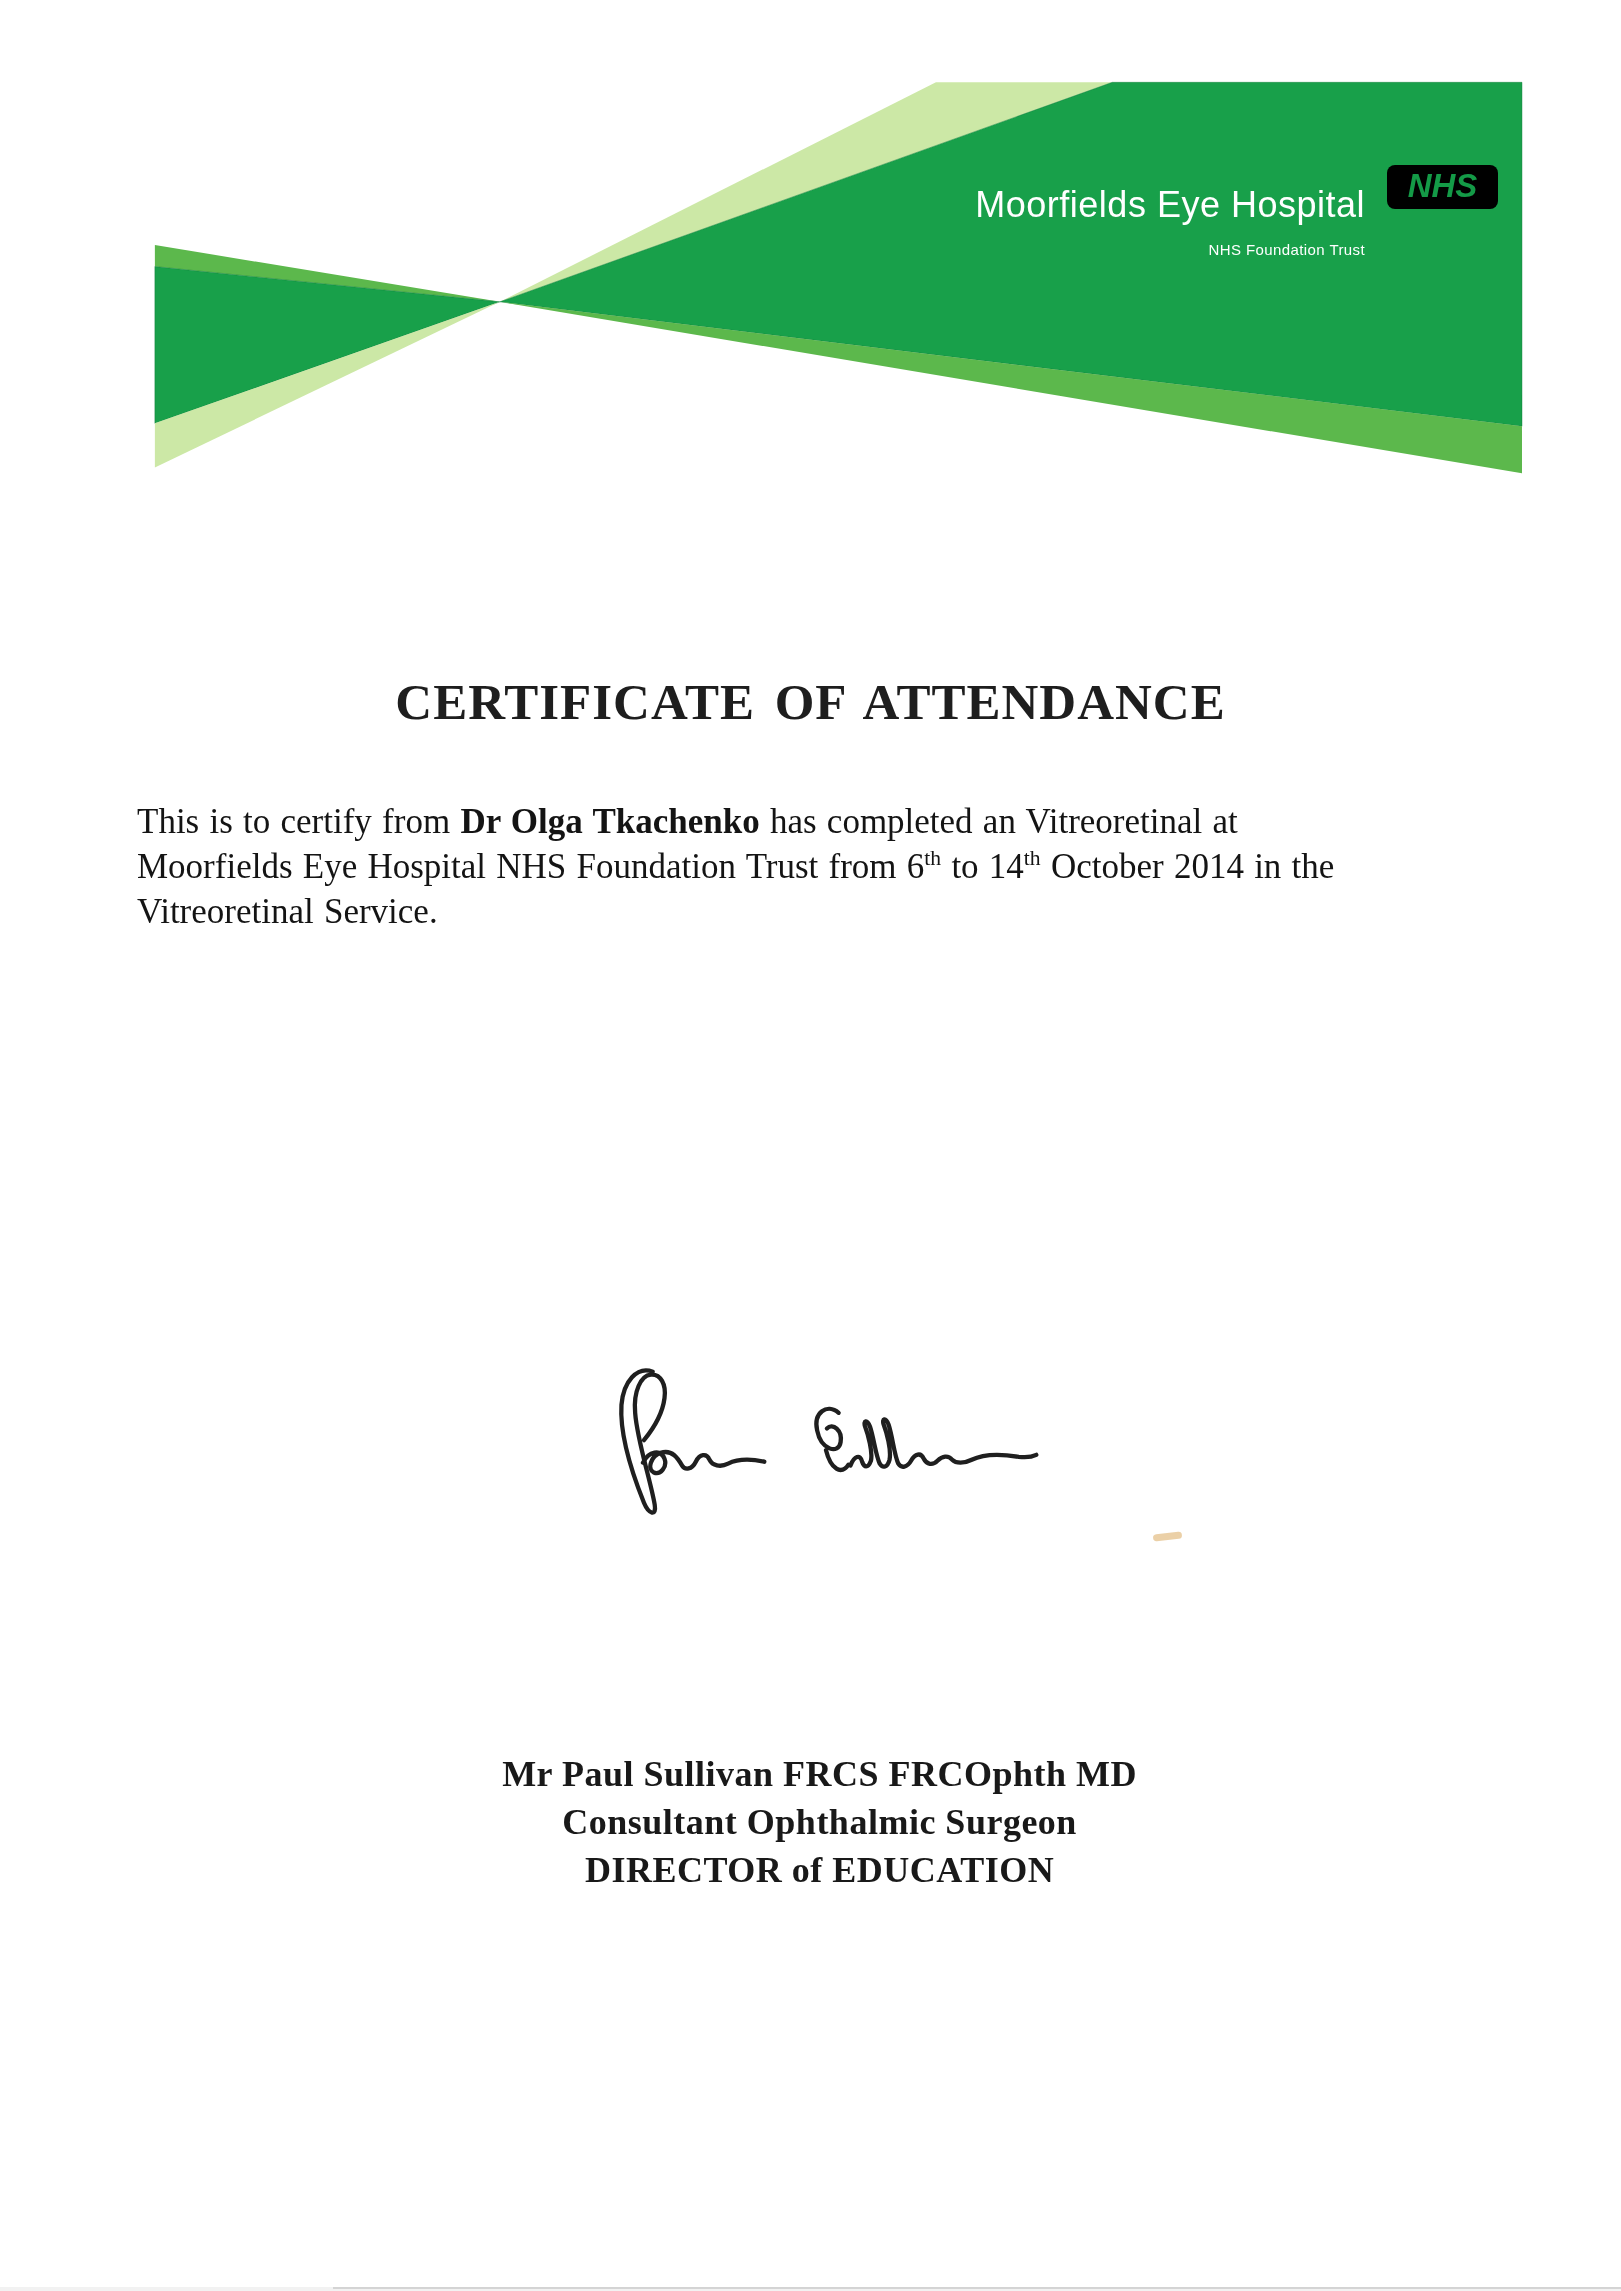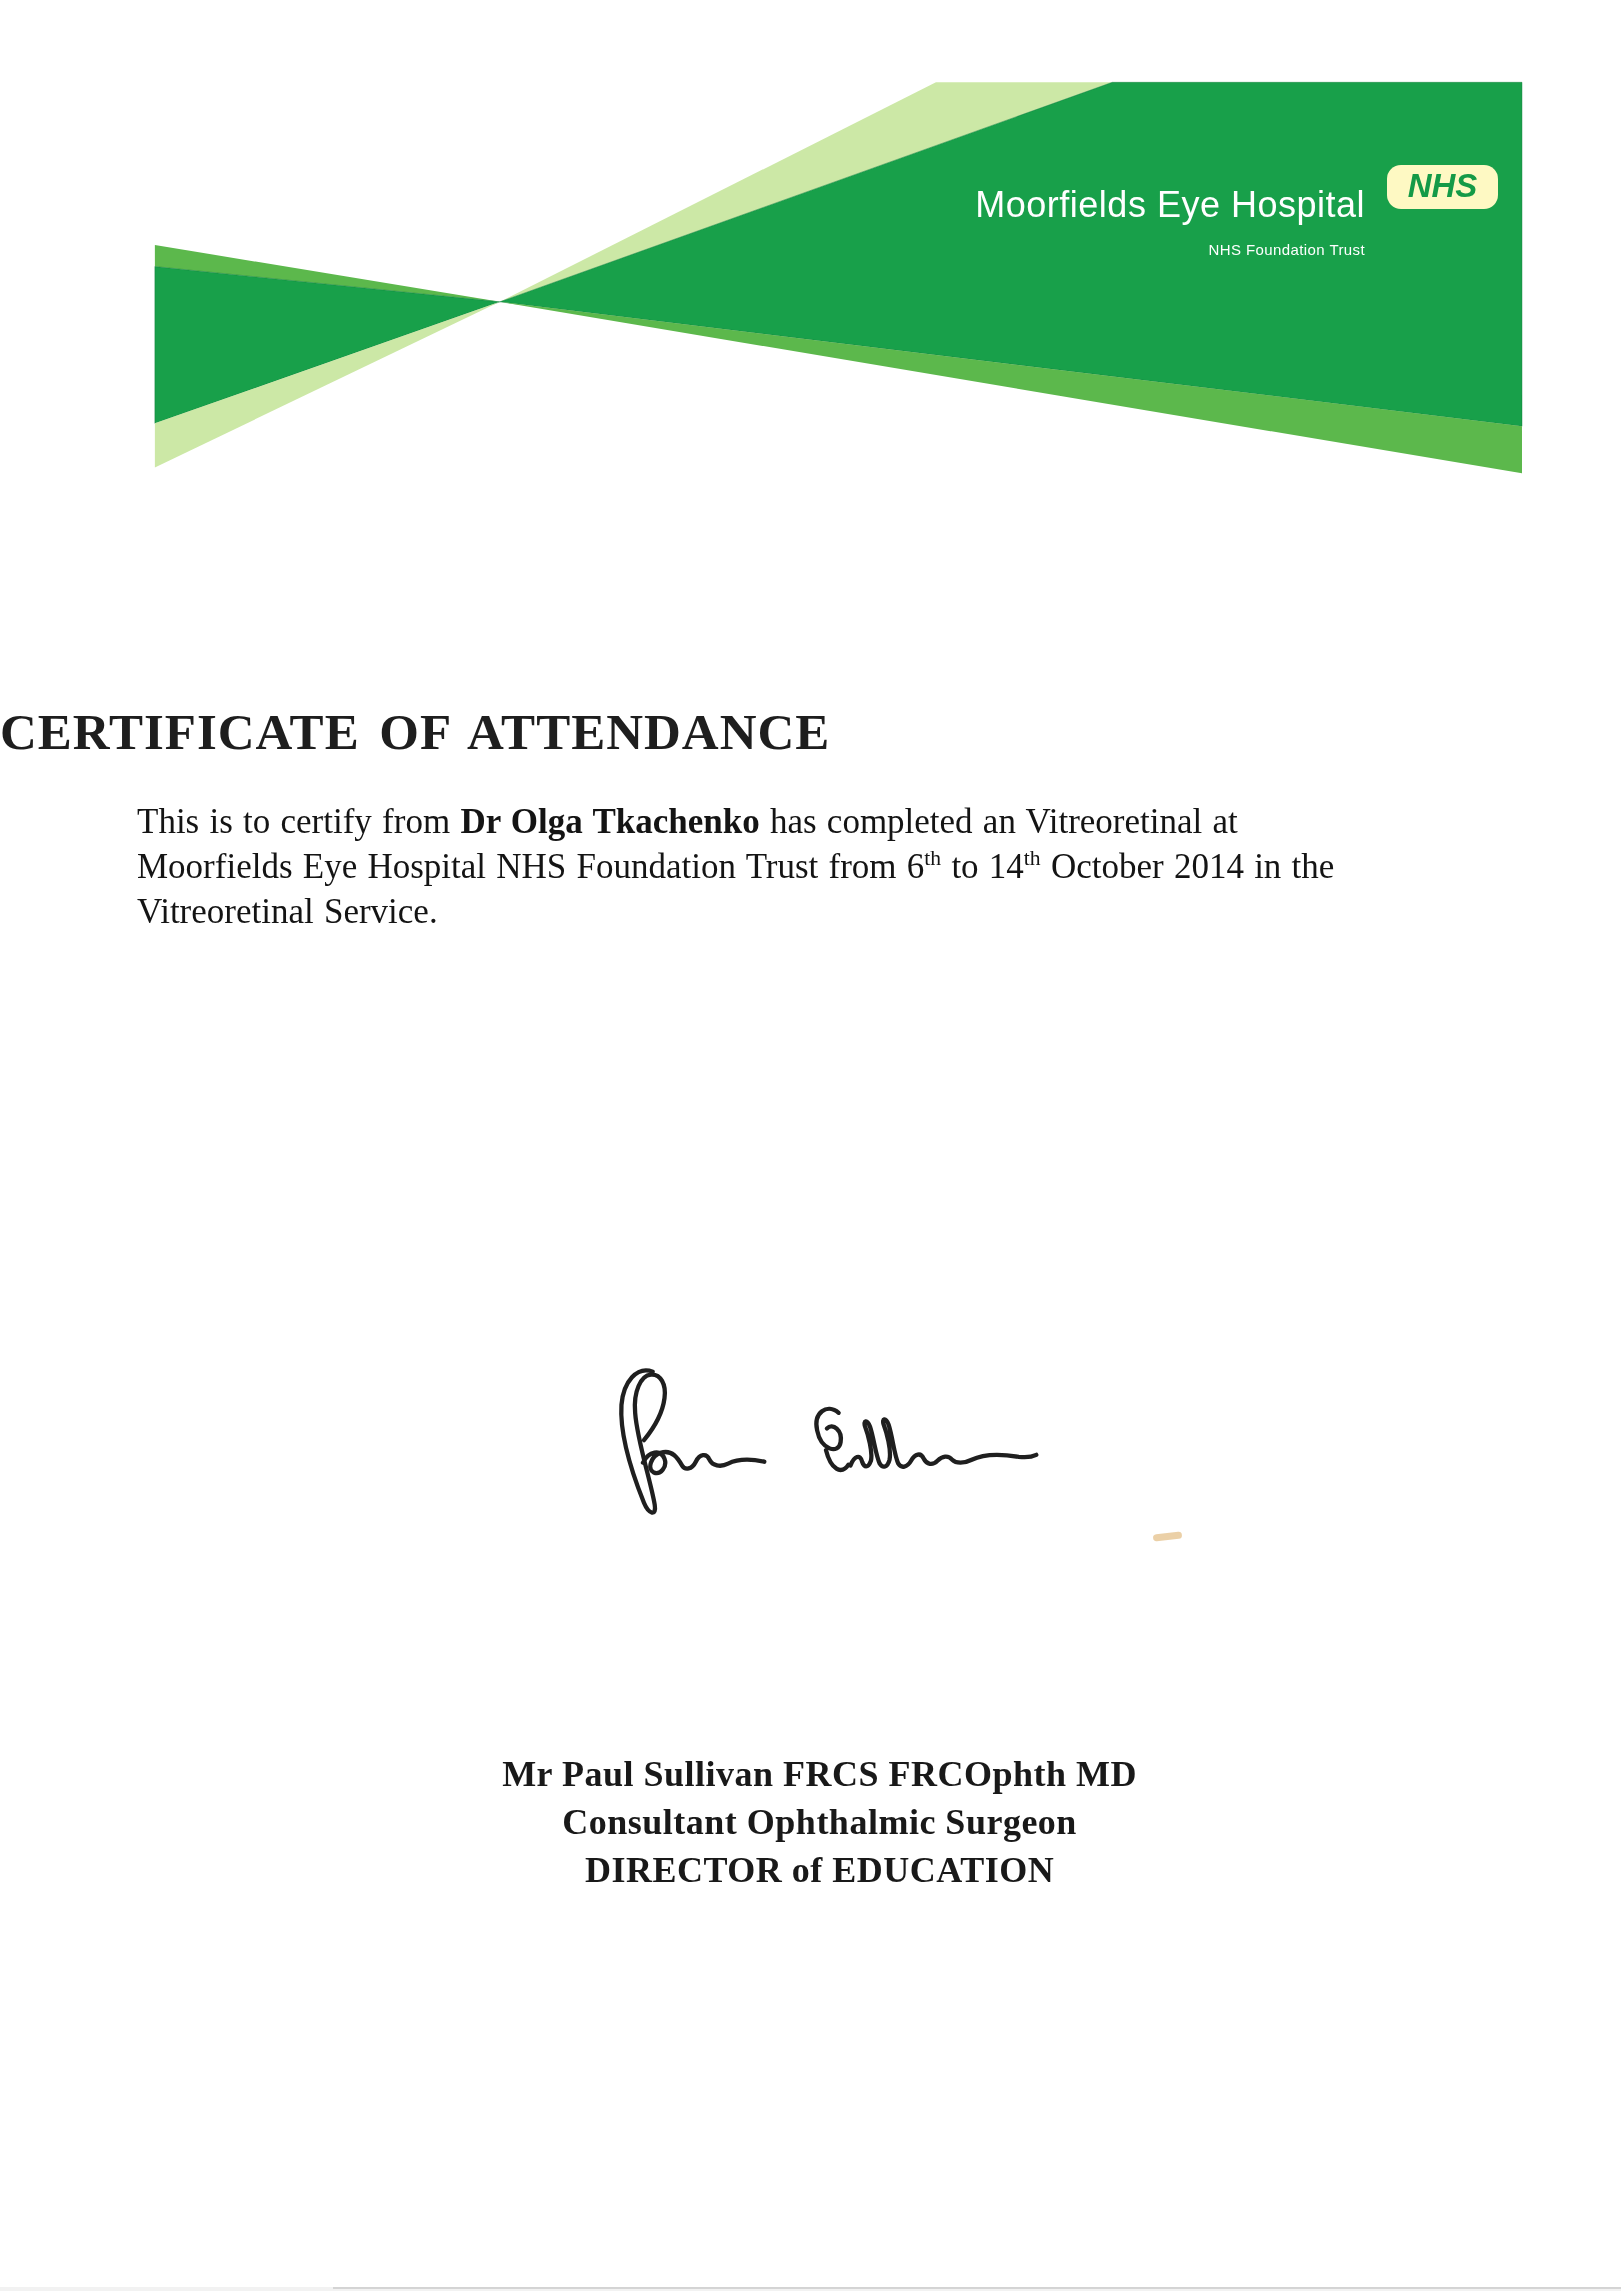--- a/index.html
+++ b/index.html
@@ -19,31 +19,32 @@
     letter-spacing:0.5px;white-space:nowrap;
   }
   .trust{
     position:absolute;top:242px;right:256px;
     font-family:"Liberation Sans", sans-serif;
     font-size:15px;line-height:1;color:#ffffff;
     letter-spacing:0.4px;white-space:nowrap;
   }
   .nhs-logo{
     position:absolute;left:1387px;top:165px;
-    width:111px;height:44px;background:#fef9c3;
-    border-radius:14px;
+    width:111px;height:44px;background:#000000;
+    border-radius:8px;
     display:flex;align-items:center;justify-content:center;
     font-family:"Liberation Sans", sans-serif;
     font-style:italic;font-weight:bold;font-size:33px;
     color:#149a47;letter-spacing:0;
     padding-bottom:2px;box-sizing:border-box;
   }
   
   .title{
-    position:absolute;top:704px;left:0;width:100%;
+    position:absolute;top:674px;left:0;width:100%;
+    text-align:center;
     font-weight:bold;font-size:51px;line-height:1.1;
     letter-spacing:1px;word-spacing:5.9px;color:#1e1e1e;
     white-space:nowrap;
   }
   
   .paragraph{
     position:absolute;left:137px;top:799px;width:1372px;
     font-size:35px;line-height:45px;color:#141414;
     word-spacing:1.5px;
   }

